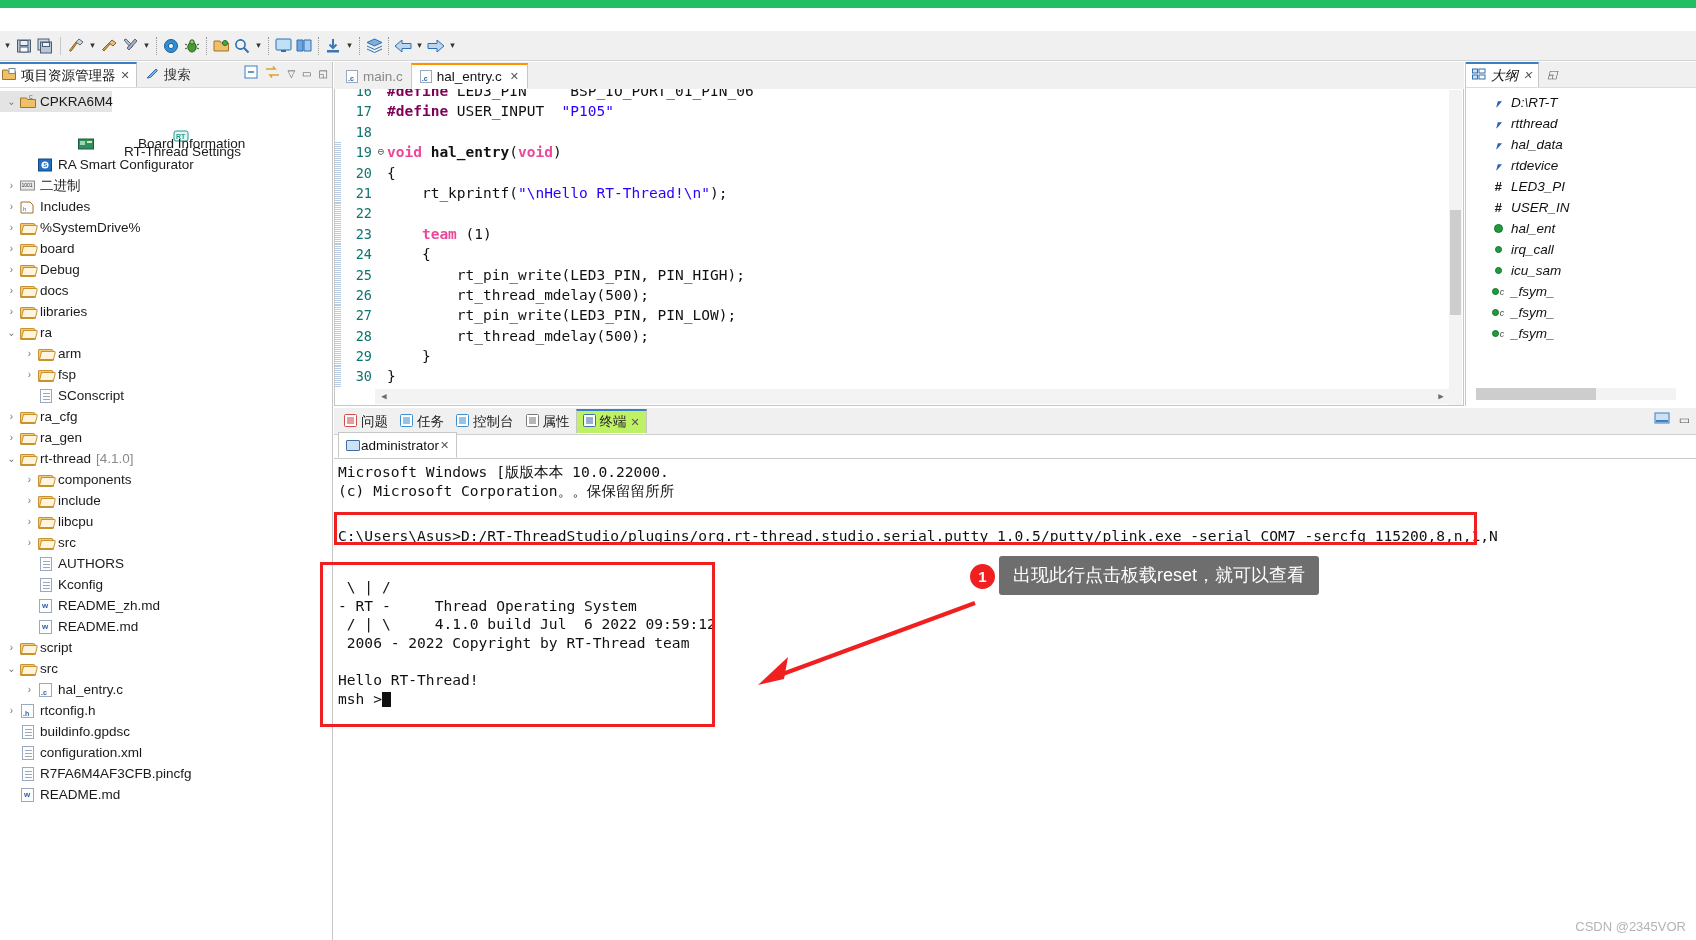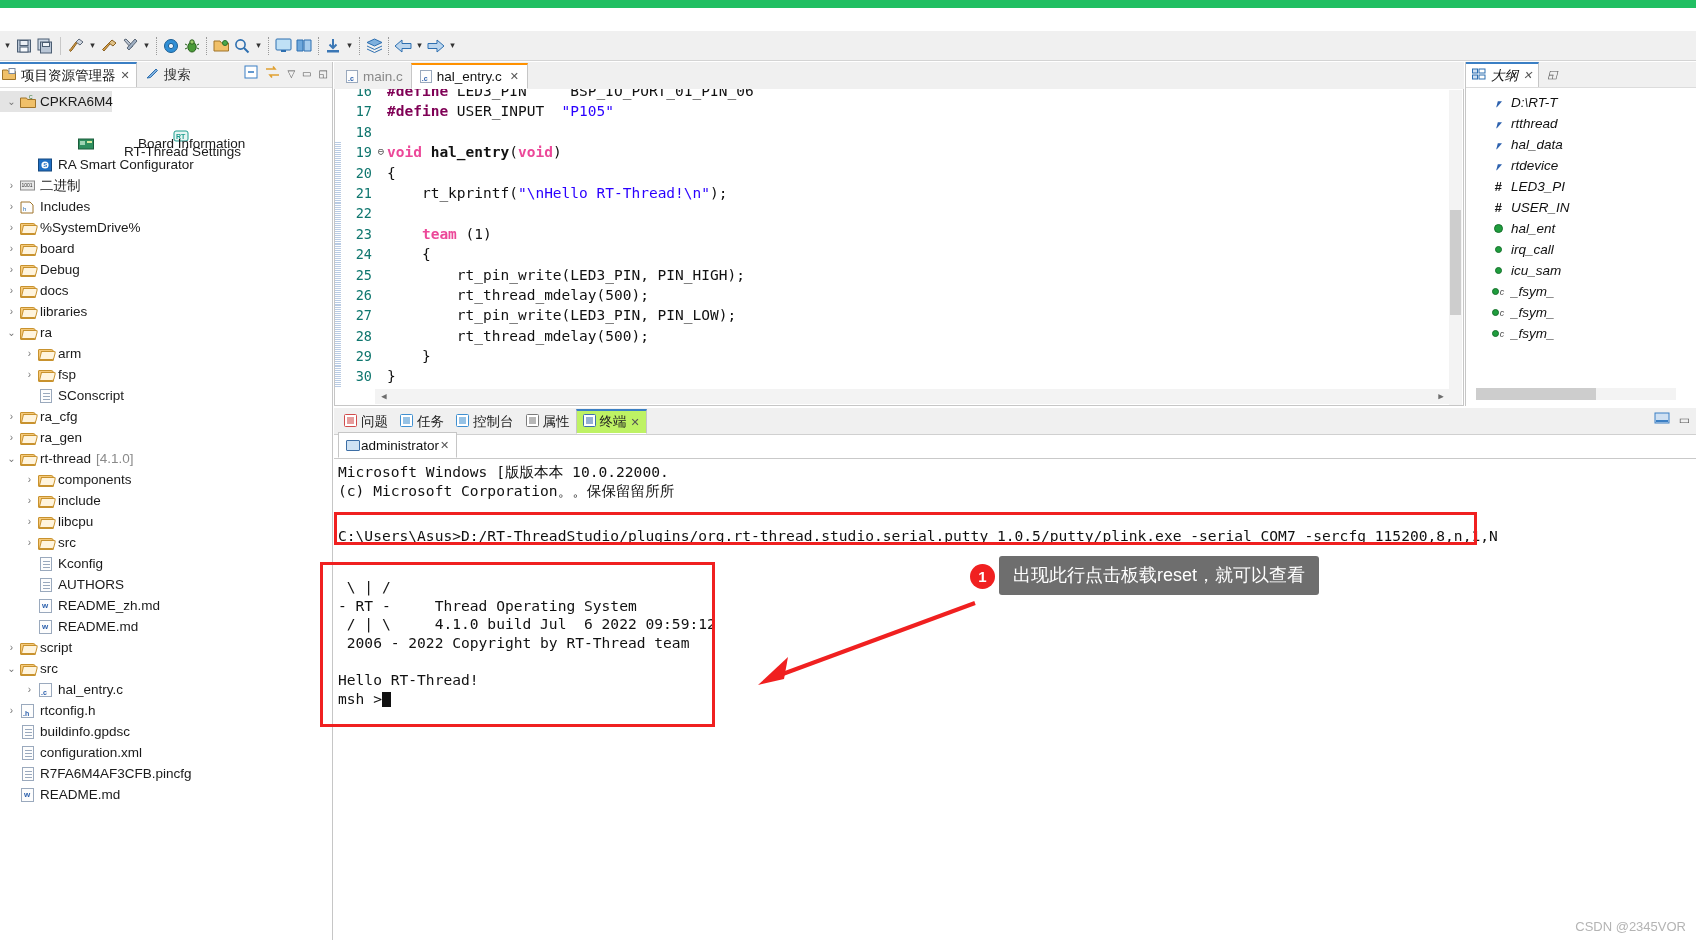--- a/index.html
+++ b/index.html
@@ -521,28 +521,28 @@
           <span class="ic">
             <span class="folder"></span>
           </span>
           <span class="lbl">src</span>
         </div>
         <div class="row" style="padding-left: 22px;">
           <span class="twisty"></span>
           <span class="ic">
             <span class="docic"></span>
           </span>
+          <span class="lbl">AUTHORS</span>
+        </div>
+        <div class="row" style="padding-left: 22px;">
+          <span class="twisty"></span>
+          <span class="ic">
+            <span class="docic"></span>
+          </span>
           <span class="lbl">Kconfig</span>
-        </div>
-        <div class="row" style="padding-left: 22px;">
-          <span class="twisty"></span>
-          <span class="ic">
-            <span class="docic"></span>
-          </span>
-          <span class="lbl">AUTHORS</span>
         </div>
         <div class="row" style="padding-left: 22px;">
           <span class="twisty"></span>
           <span class="ic">
             <span class="mdic">
               <span>w</span>
             </span>
           </span>
           <span class="lbl">README_zh.md</span>
         </div>

